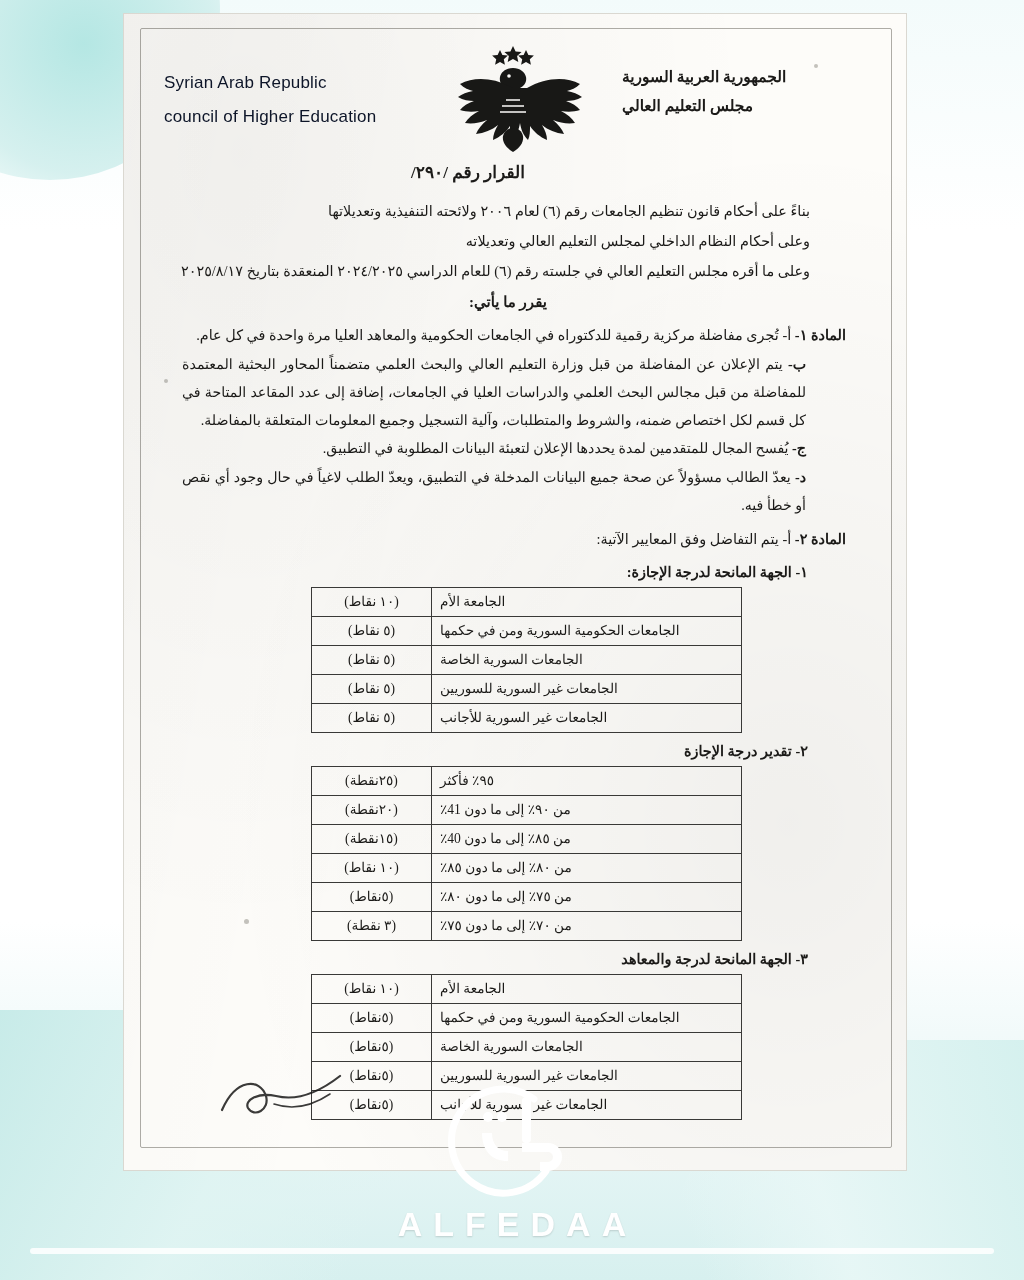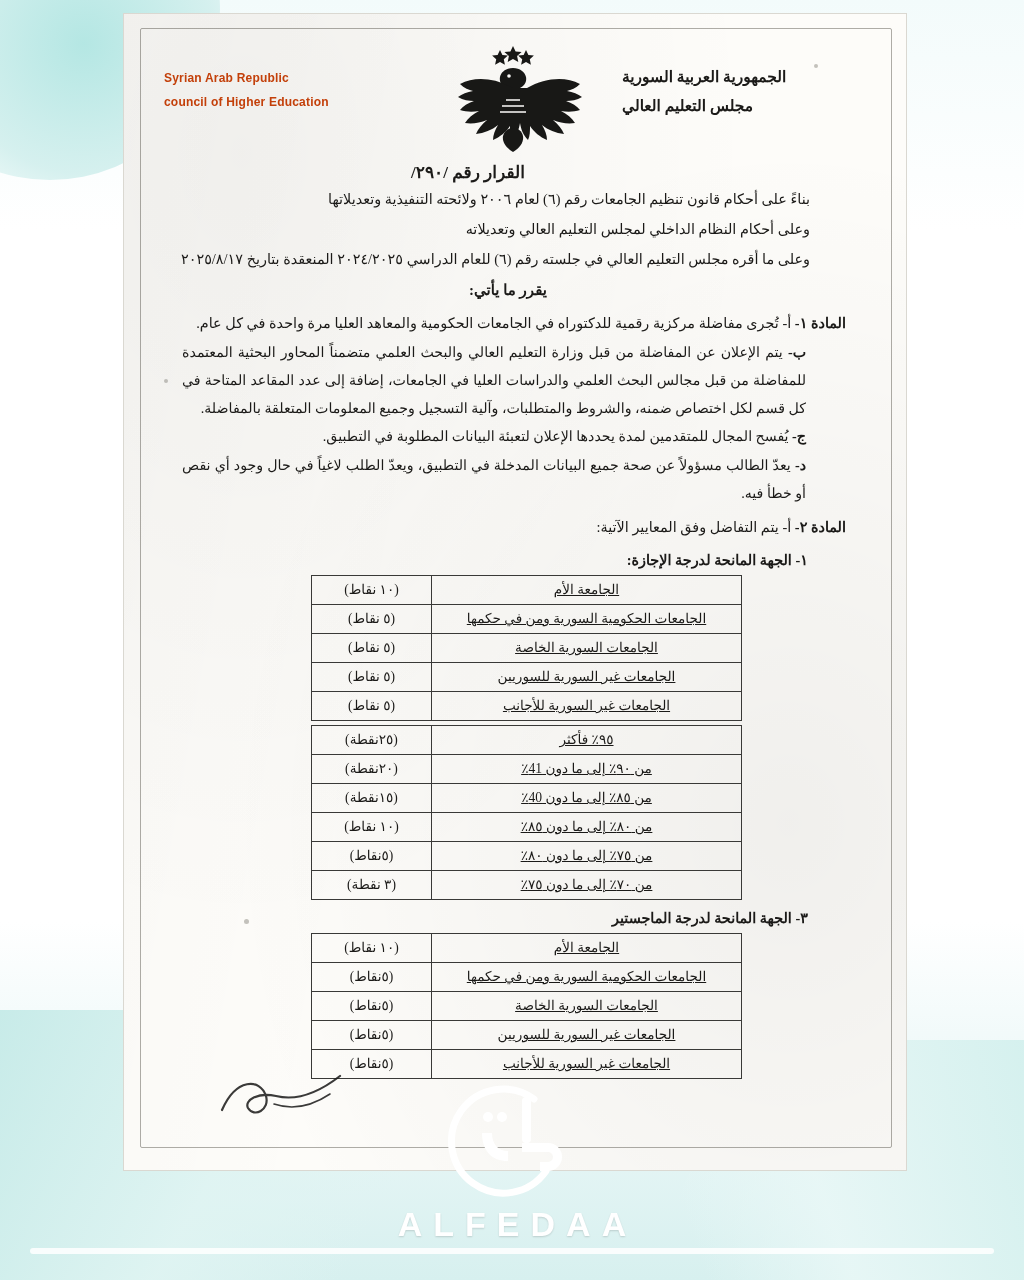--- a/index.html
+++ b/index.html
@@ -102,40 +102,40 @@
     line-height: 1.9;
     letter-spacing: .2px;
   }
   .header-en {
     direction: ltr;
     text-align: left;
     padding-top: 26px;
   }
   .header-en div {
     font-family: "Liberation Sans", sans-serif;
-    font-size: 12px;
-    font-weight: 700;
+    font-size: 17px;
+    font-weight: 400;
     line-height: 2.0;
     letter-spacing: .2px;
-    color: #c2410c;
+    color: #0f172a;
   }
   .emblem {
     width: 150px;
     height: 112px;
     position: relative;
     flex: 0 0 auto;
   }
   .emblem svg { display:block; width:100%; height:100%; }
 
   
   .decision-no {
     text-align: center;
     font-size: 17px;
     font-weight: 700;
-    margin: 6px 0 2px 0;
+    margin: 6px 0 14px 0;
     letter-spacing: .4px;
     padding-right: 90px;
   }
   
   .title-line {
     text-align: center;
     font-size: 16px;
     font-weight: 700;
     margin-bottom: 10px;
     padding-right: 40px;
@@ -194,21 +194,21 @@
     table-layout: fixed;
   }
   table.score td {
     border: 1.2px solid #3a3a38;
     height: 29px;
     font-size: 13.6px;
     padding: 2px 8px;
     vertical-align: middle;
     background: transparent;
   }
-  td.label { text-align: center; width: 310px; text-decoration: underline; }
+  td.label { text-align: left; width: 310px; }
   td.points { text-align: center; width: 120px; white-space: nowrap; }
 
   
   .signature {
     position: absolute;
     left: 90px;
     bottom: 40px;
     width: 150px;
     height: 60px;
     z-index: 3;
@@ -349,20 +349,24 @@
             <td class="label">الجامعات غير السورية للسوريين</td>
             <td class="points">(٥ نقاط)</td>
           </tr>
           <tr>
             <td class="label">الجامعات غير السورية للأجانب</td>
             <td class="points">(٥ نقاط)</td>
           </tr>
         </tbody>
       </table>
 
+      <div class="criterion-title">
+        <span>٢-</span>
+        <span>تقدير درجة الإجازة</span>
+      </div>
       <table class="score">
         <tbody>
           <tr>
             <td class="label">٩٥٪ فأكثر</td>
             <td class="points">(٢٥نقطة)</td>
           </tr>
           <tr>
             <td class="label">من ٩٠٪ إلى ما دون 41٪</td>
             <td class="points">(٢٠نقطة)</td>
           </tr>
@@ -380,21 +384,21 @@
           </tr>
           <tr>
             <td class="label">من ٧٠٪ إلى ما دون ٧٥٪</td>
             <td class="points">(٣ نقطة)</td>
           </tr>
         </tbody>
       </table>
 
       <div class="criterion-title">
         <span>٣-</span>
-        <span>الجهة المانحة لدرجة الماجستير</span>
+        <span>الجهة المانحة لدرجة والمعاهد</span>
       </div>
       <table class="score">
         <tbody>
           <tr>
             <td class="label">الجامعة الأم</td>
             <td class="points">(١٠ نقاط)</td>
           </tr>
           <tr>
             <td class="label">الجامعات الحكومية السورية ومن في حكمها</td>
             <td class="points">(٥نقاط)</td>

